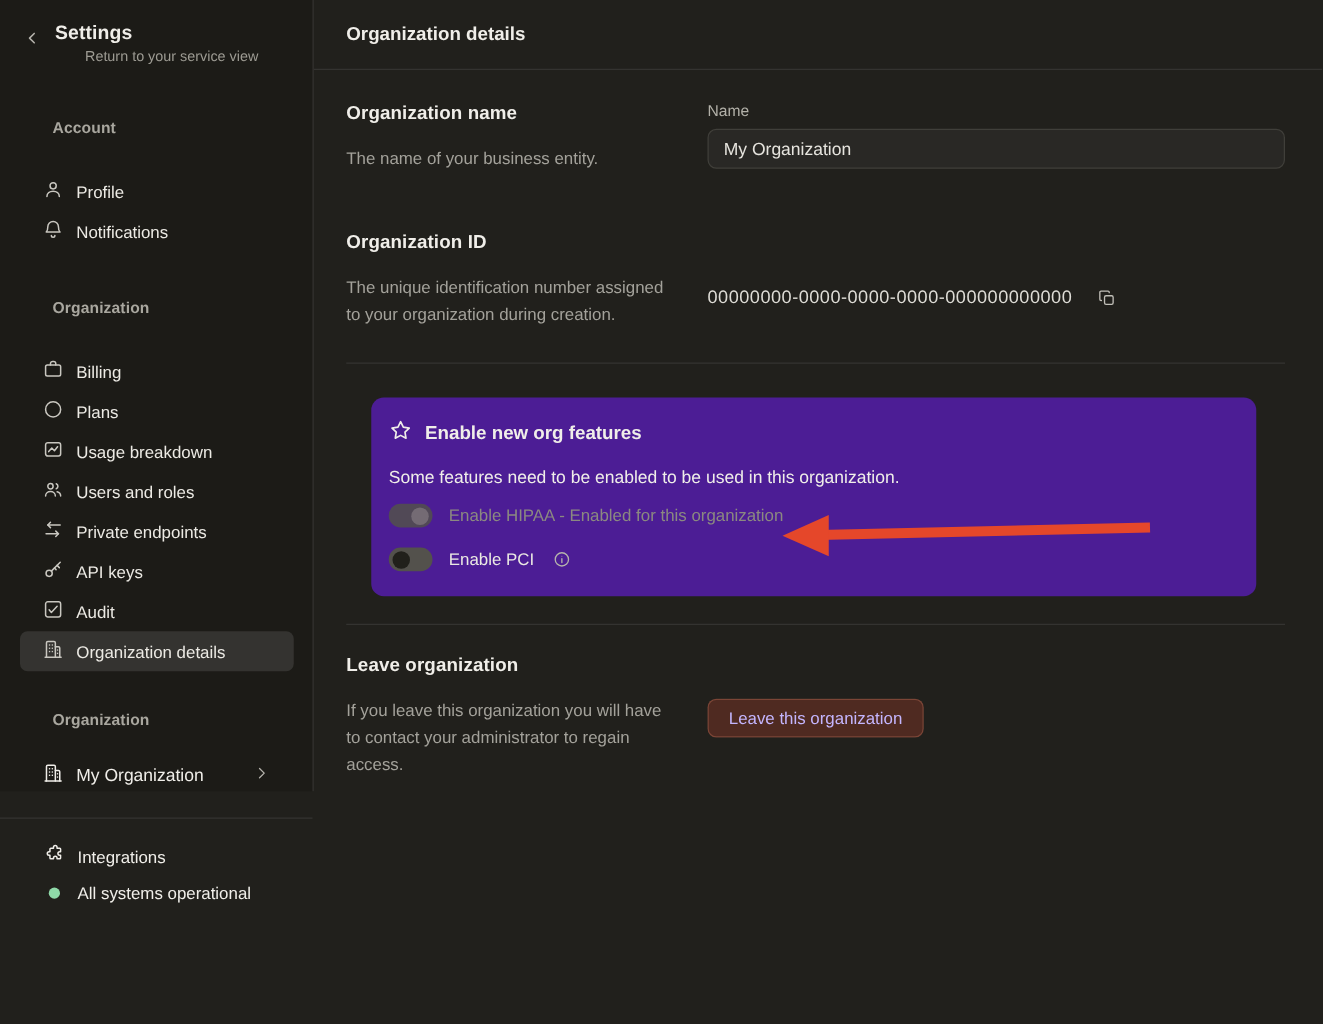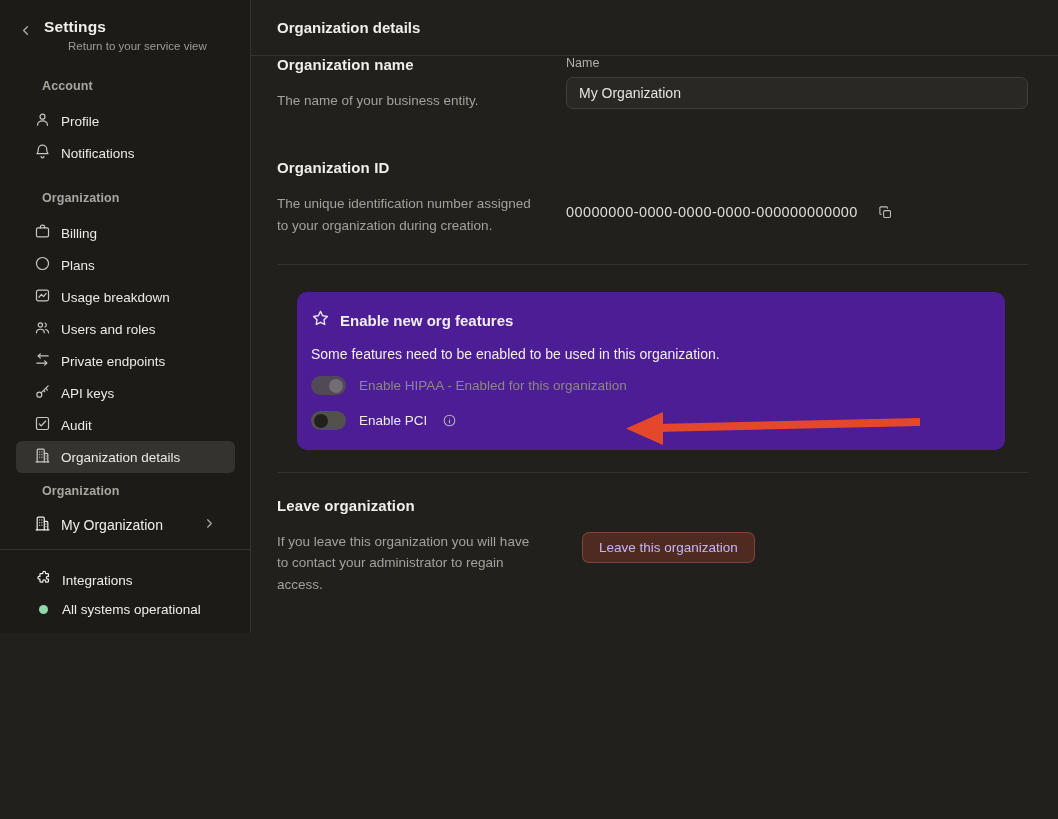--- a/index.html
+++ b/index.html
@@ -13,21 +13,21 @@
     position: relative;
   }
   .icon { width: 17px; height: 17px; stroke: currentColor; fill: none;
           stroke-width: 1.7; stroke-linecap: round; stroke-linejoin: round; flex: none; }
   .icon.small { width: 15px; height: 15px; }
 
   
   .sidebar {
     position: absolute; left: 0; top: 0; width: 251px; height: 633px;
     background: #1c1b17; border-right: 1px solid #343330;
-    display: flex; flex-direction: column;
+    display: flex; flex-direction: column; gap: 16px;
   }
   .sb-header { display: flex; gap: 11px; padding: 18px 16px 0 18px; }
   .back-btn { color: #b3b1aa; margin-top: 5px; cursor: pointer; }
   .back-btn .icon { width: 15px; height: 15px; stroke-width: 2; }
   .sb-title { font-size: 15.5px; font-weight: 700; letter-spacing: .1px; }
   .sb-subtitle { font-size: 11.5px; color: #9d9b93; margin-top: 4px; margin-left: 24px; }
   .section-label {
     font-size: 12.5px; color: #a9a79f; font-weight: 600;
     padding-left: 42px; letter-spacing: .1px;
   }
@@ -63,21 +63,21 @@
     height: 56px; border-bottom: 1px solid #343330;
     display: flex; align-items: center; padding-left: 26px;
     font-size: 15px; font-weight: 700;
   }
   .content { padding: 0 30px 0 26px; }
   .row { display: flex; }
   .col-left { width: 289px; flex: none; }
   .col-right { flex: 1; min-width: 0; }
   .sec-title { font-size: 15px; font-weight: 700; letter-spacing: .1px; }
   .sec-desc { margin-top: 17px; font-size: 13.5px; color: #a3a19a; line-height: 1.58; max-width: 255px; }
-  .row-name { }
+  .row-name { margin-top: 26px; }
   .field-label { font-size: 12.5px; color: #b2b0a8; }
   .text-input {
     margin-top: 7px; width: 100%; height: 32px;
     background: #292825; border: 1px solid #403f3a; border-radius: 7px;
     padding: 0 12px; font-size: 14px; color: #e6e4de;
     font-family: "Liberation Sans", sans-serif; outline: none;
   }
   .row-id { margin-top: 48px; }
   .org-id-row { margin-top: 45px; display: flex; align-items: center; gap: 20px; }
   .org-id-value { font-size: 14.5px; color: #dedcd6; letter-spacing: .4px; }
@@ -95,21 +95,21 @@
   .toggle-row { margin-top: 13px; display: flex; align-items: center; gap: 13px; height: 22px; }
   .toggle { width: 35px; height: 19px; border-radius: 10px; background: #53514c; position: relative; flex: none; cursor: pointer; }
   .toggle .knob { position: absolute; top: 2.5px; width: 14px; height: 14px; border-radius: 50%; }
   .toggle.on .knob { right: 3px; background: #7b796f; }
   .toggle.off .knob { left: 3px; background: #21201b; }
   .toggle.disabled { opacity: .85; }
   .toggle-label { font-size: 13.5px; color: #ebe9e3; }
   .toggle-label.muted { color: #8b8981; }
   .info-icn { color: #b5b3ac; margin-left: 2px; display: flex; cursor: pointer; }
 
-  .row-leave { margin-top: 24px; gap: 16px; }
+  .row-leave { margin-top: 24px; }
   .leave-btn {
     margin-top: 35px; display: inline-flex; align-items: center;
     height: 31px; padding: 0 16px;
     background: #4f2a21; border: 1px solid rgba(240,140,110,.28); border-radius: 7px;
     color: #c4b5fd; font-size: 13.5px; font-family: "Liberation Sans", sans-serif; cursor: pointer;
   }
 
   .arrow-overlay { position: absolute; left: 0; top: 0; width: 1058px; height: 819px;
     pointer-events: none; z-index: 50; }
 </style>

